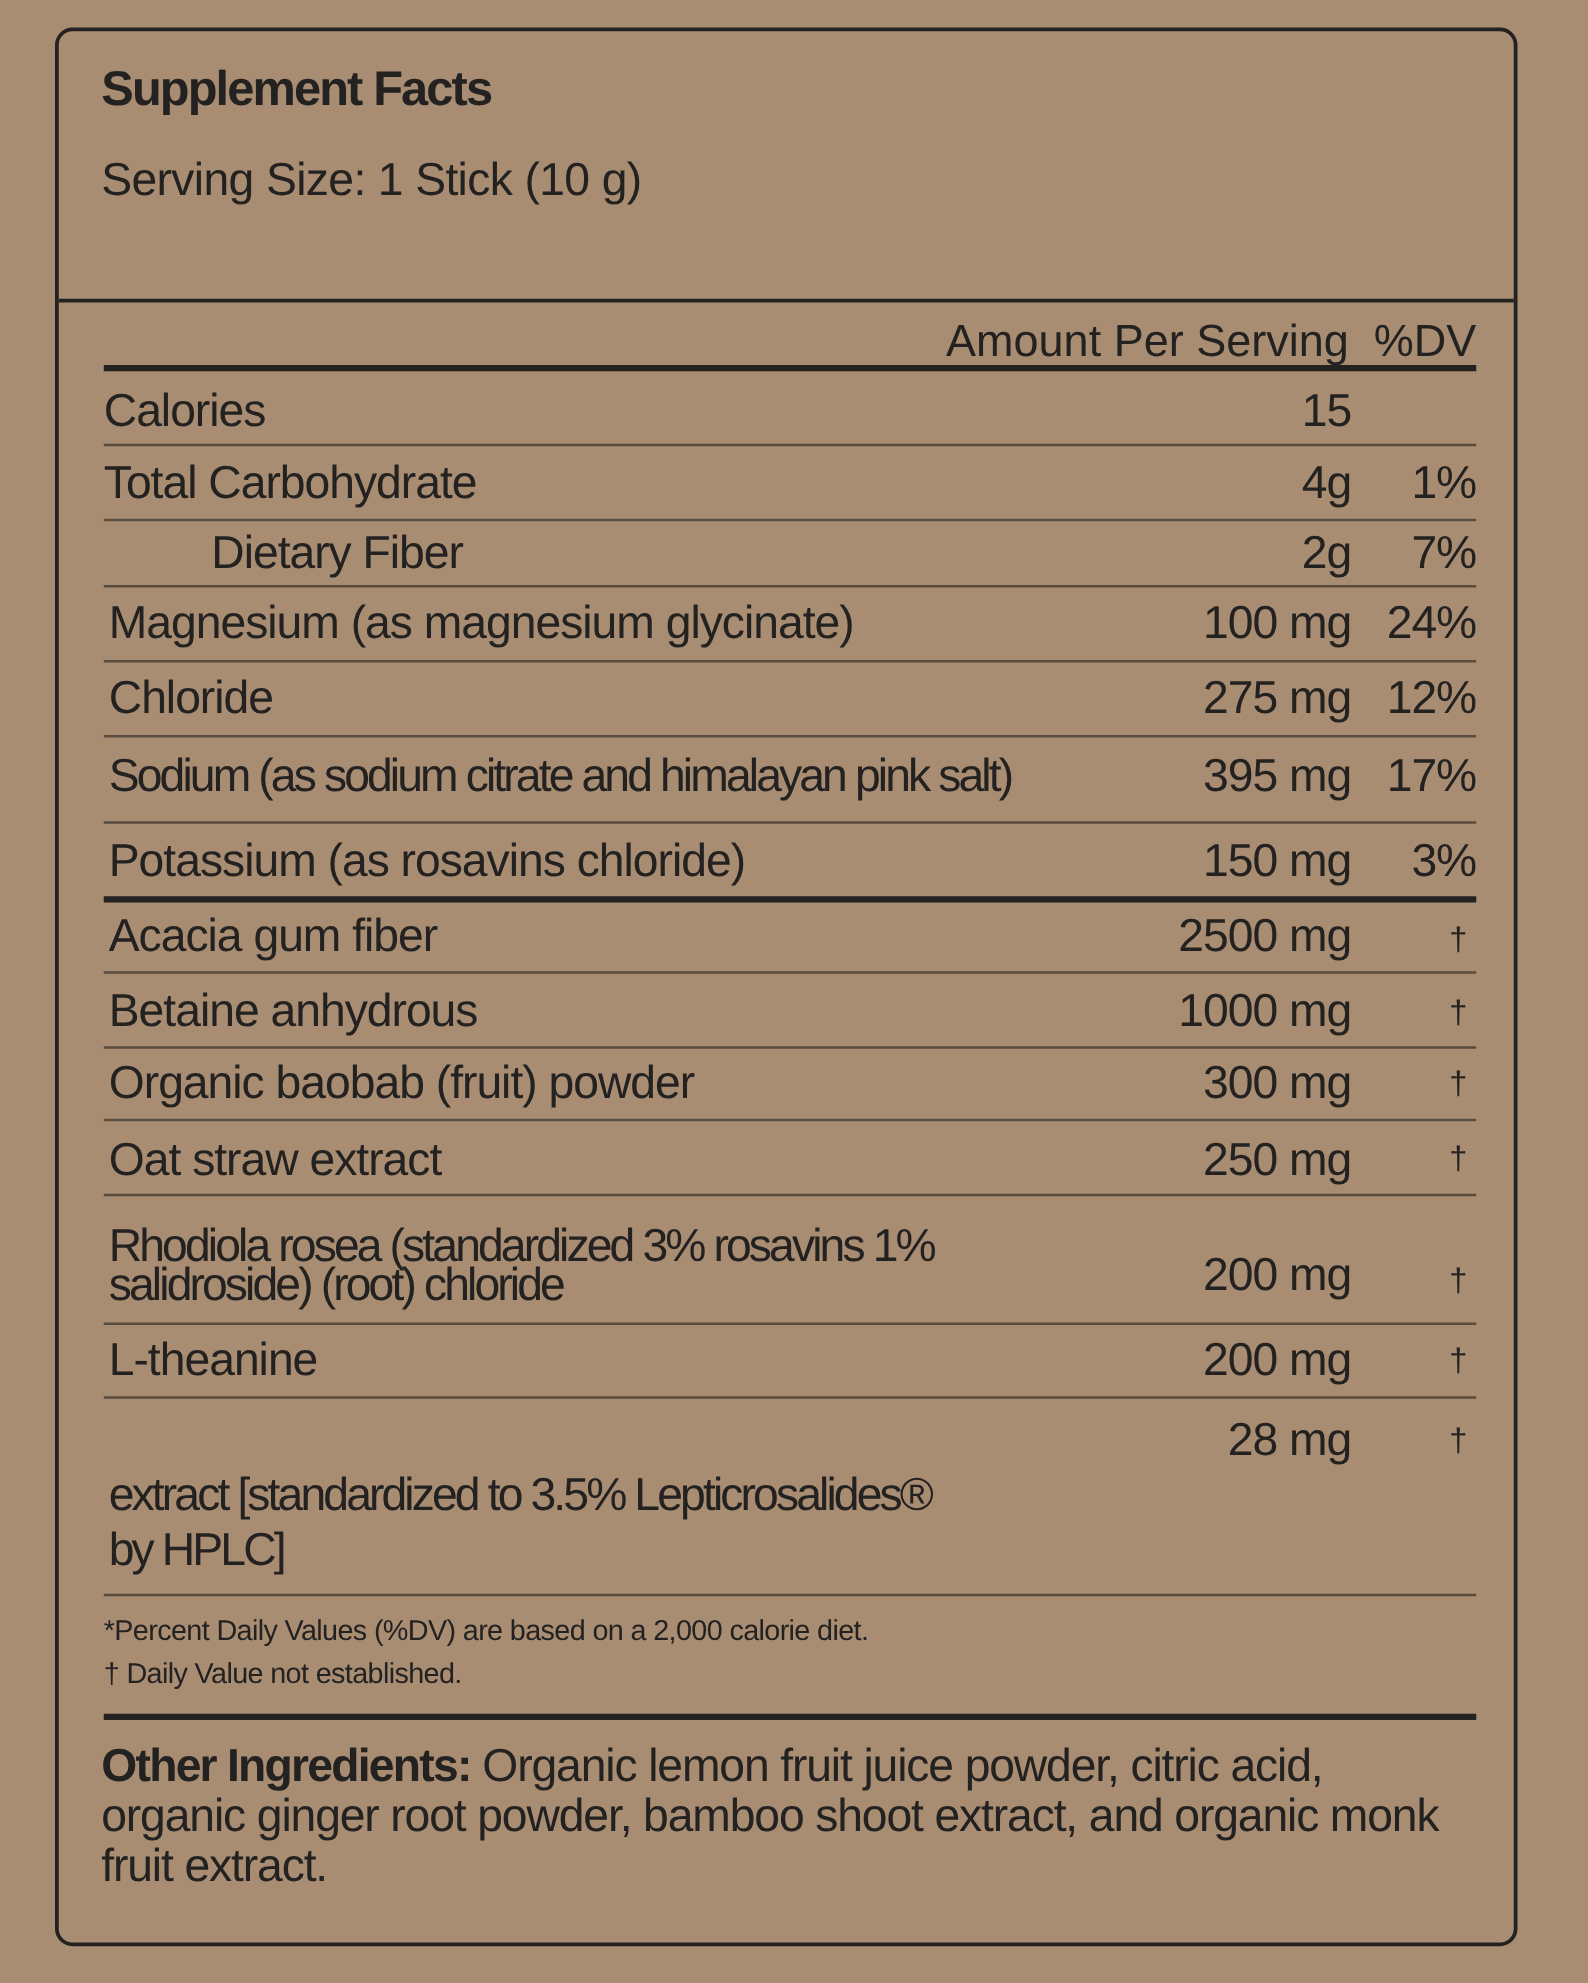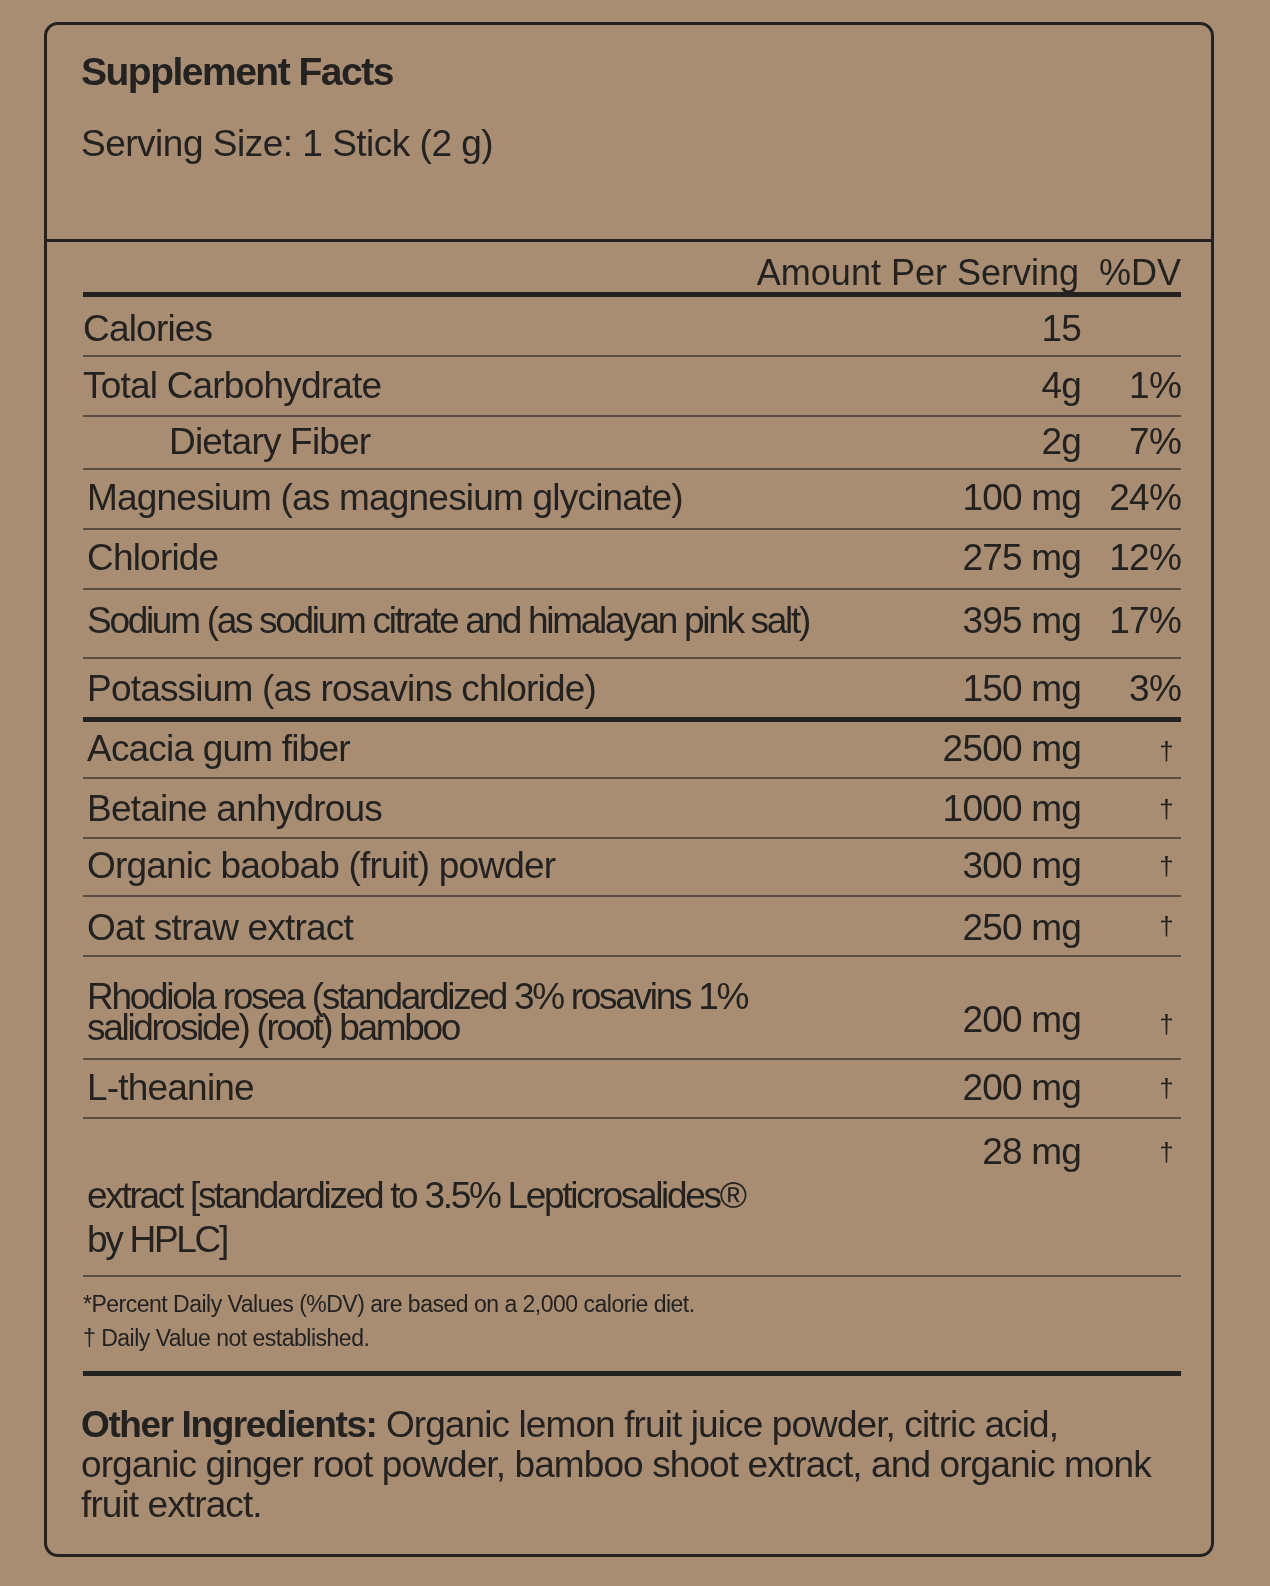--- a/index.html
+++ b/index.html
@@ -22,30 +22,30 @@
   .rule { position:absolute; left:36px; right:30px; background:#232221; }
   .thick { height:5px; }
   .thin { height:2px; background:#5a4c3f; }
   .row { position:absolute; left:36px; right:30px; font-size:37px; letter-spacing:-0.8px; }
   .row .n { position:absolute; left:0; white-space:nowrap; }
   .row .a { position:absolute; right:100px; white-space:nowrap; }
   .row .d { position:absolute; right:0; white-space:nowrap; }
   .row .dag { position:absolute; right:8px; font-size:26px; }
   .cond { letter-spacing:-2.3px; }
   .foot { position:absolute; left:36px; font-size:23px; letter-spacing:-0.5px; }
-  .other { position:absolute; left:34px; right:30px; top:1368px; font-size:37px; line-height:40px; letter-spacing:-0.9px;margin-top:12px; }
+  .other { position:absolute; left:34px; right:30px; top:1368px; font-size:37px; line-height:40px; letter-spacing:-0.9px; }
   .other b { font-weight:bold; letter-spacing:-1.4px; }
 </style>
 </head>
 <body>
 
 <div class="panel">
   <div class="head">
     <div class="title">Supplement Facts</div>
-    <div class="sub s1">Serving Size: 1 Stick (2 g)</div>
+    <div class="sub s1">Serving Size: 1 Stick (10 g)</div>
   </div>
 
   <div class="colhead ch-amt">Amount Per Serving</div>
   <div class="colhead ch-dv">%DV</div>
   <div class="rule thick" style="top:267px"></div>
 
   <div class="row" style="top:283px">
     <span class="n">Calories</span>
     <span class="a">15</span>
   </div>
@@ -116,21 +116,21 @@
 
   <div class="row" style="top:882px">
     <span class="n" style="left:4px">Oat straw extract</span>
     <span class="a">250 mg</span>
     <span class="dag" style="top:4px">†</span>
   </div>
   <div class="rule thin" style="top:930px"></div>
 
   <div class="row" style="top:938px; height:100px">
     <span class="n cond" style="left:4px; top:13px">Rhodiola rosea (standardized 3% rosavins 1%</span>
-    <span class="n cond" style="left:4px; top:44px">salidroside) (root) bamboo</span>
+    <span class="n cond" style="left:4px; top:44px">salidroside) (root) chloride</span>
     <span class="a" style="top:36px">200 mg</span>
     <span class="dag" style="top:46px">†</span>
   </div>
   <div class="rule thin" style="top:1033px"></div>
 
   <div class="row" style="top:1042px">
     <span class="n" style="left:4px">L-theanine</span>
     <span class="a">200 mg</span>
     <span class="dag" style="top:6px">†</span>
   </div>

